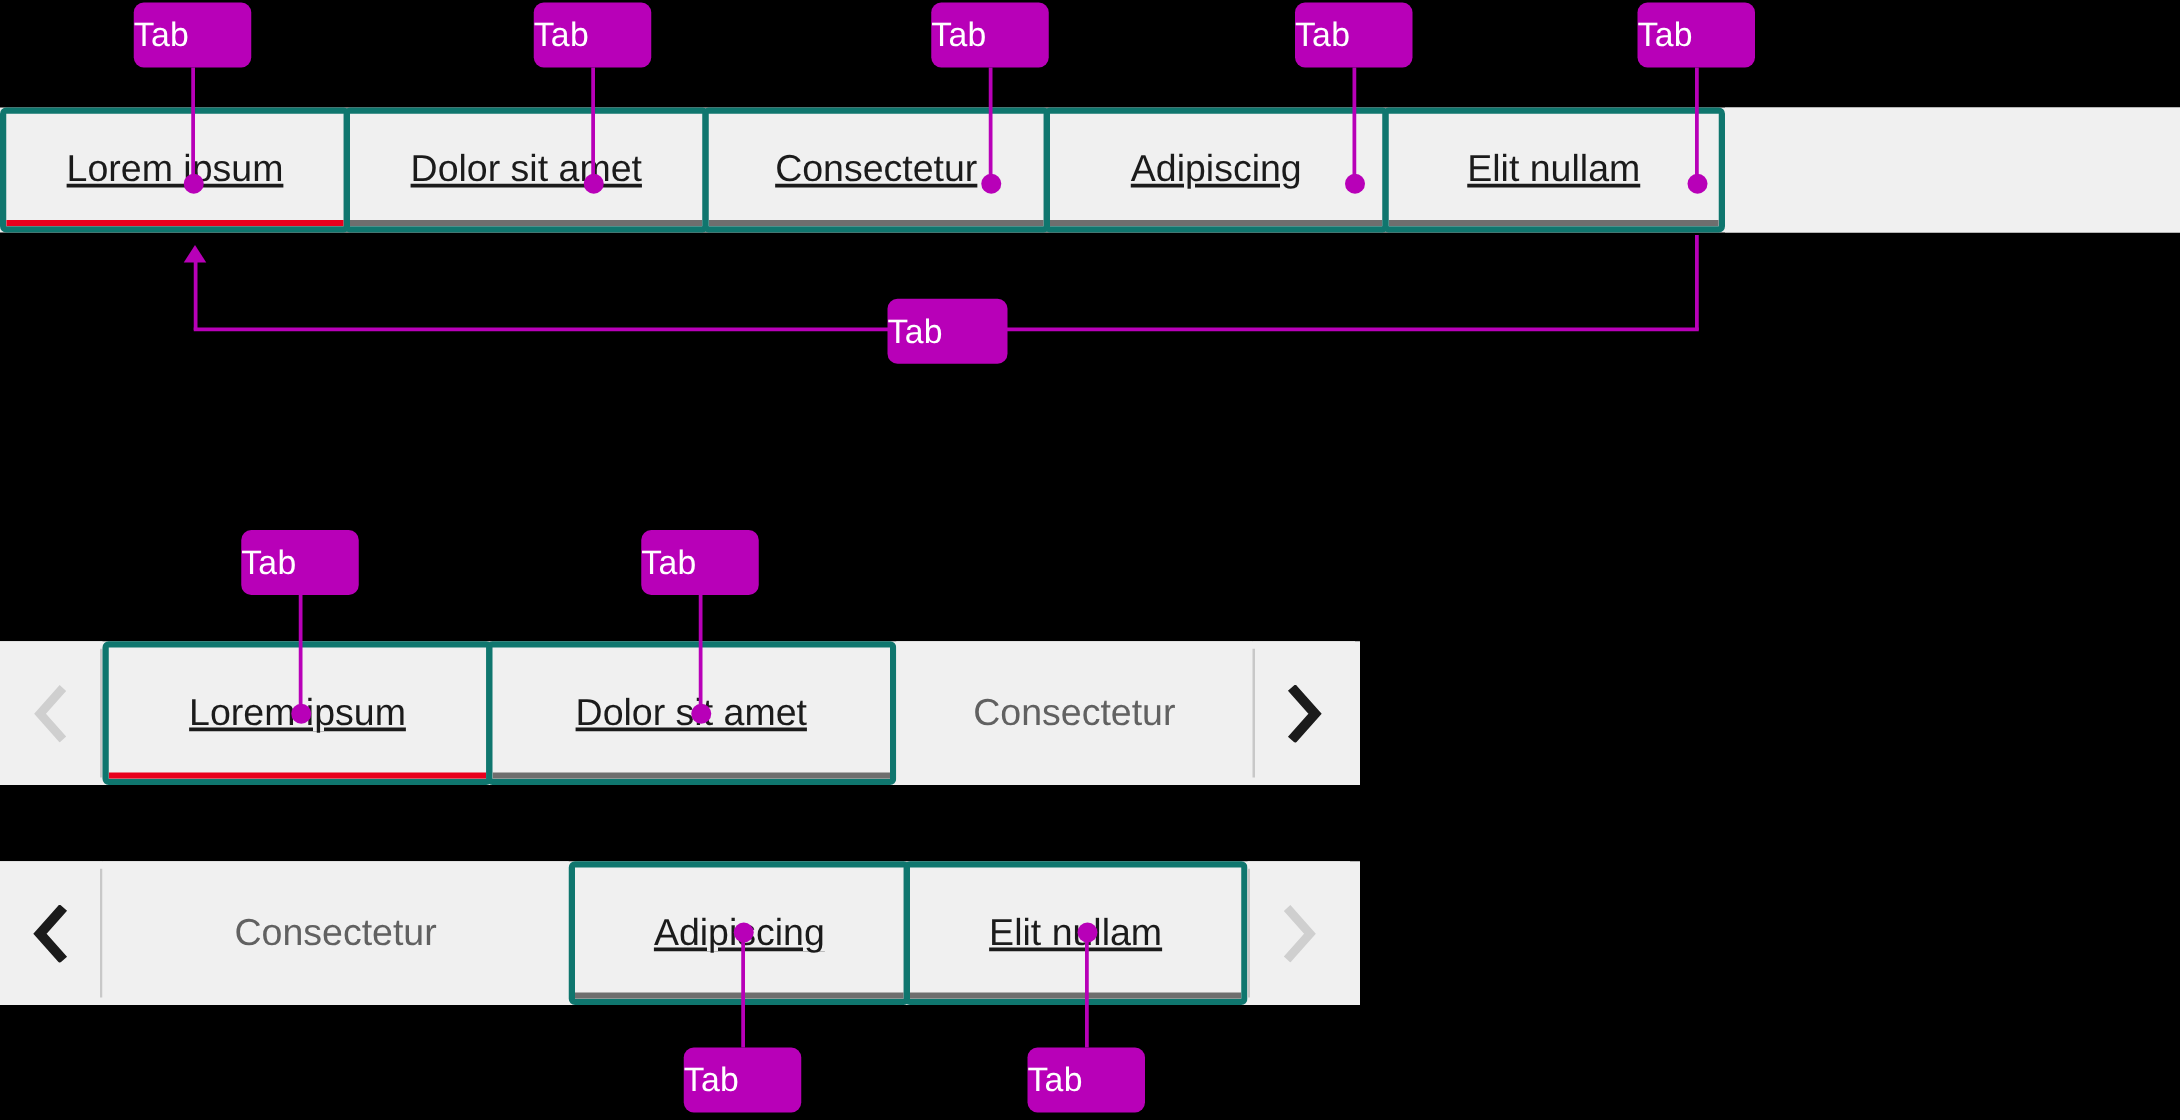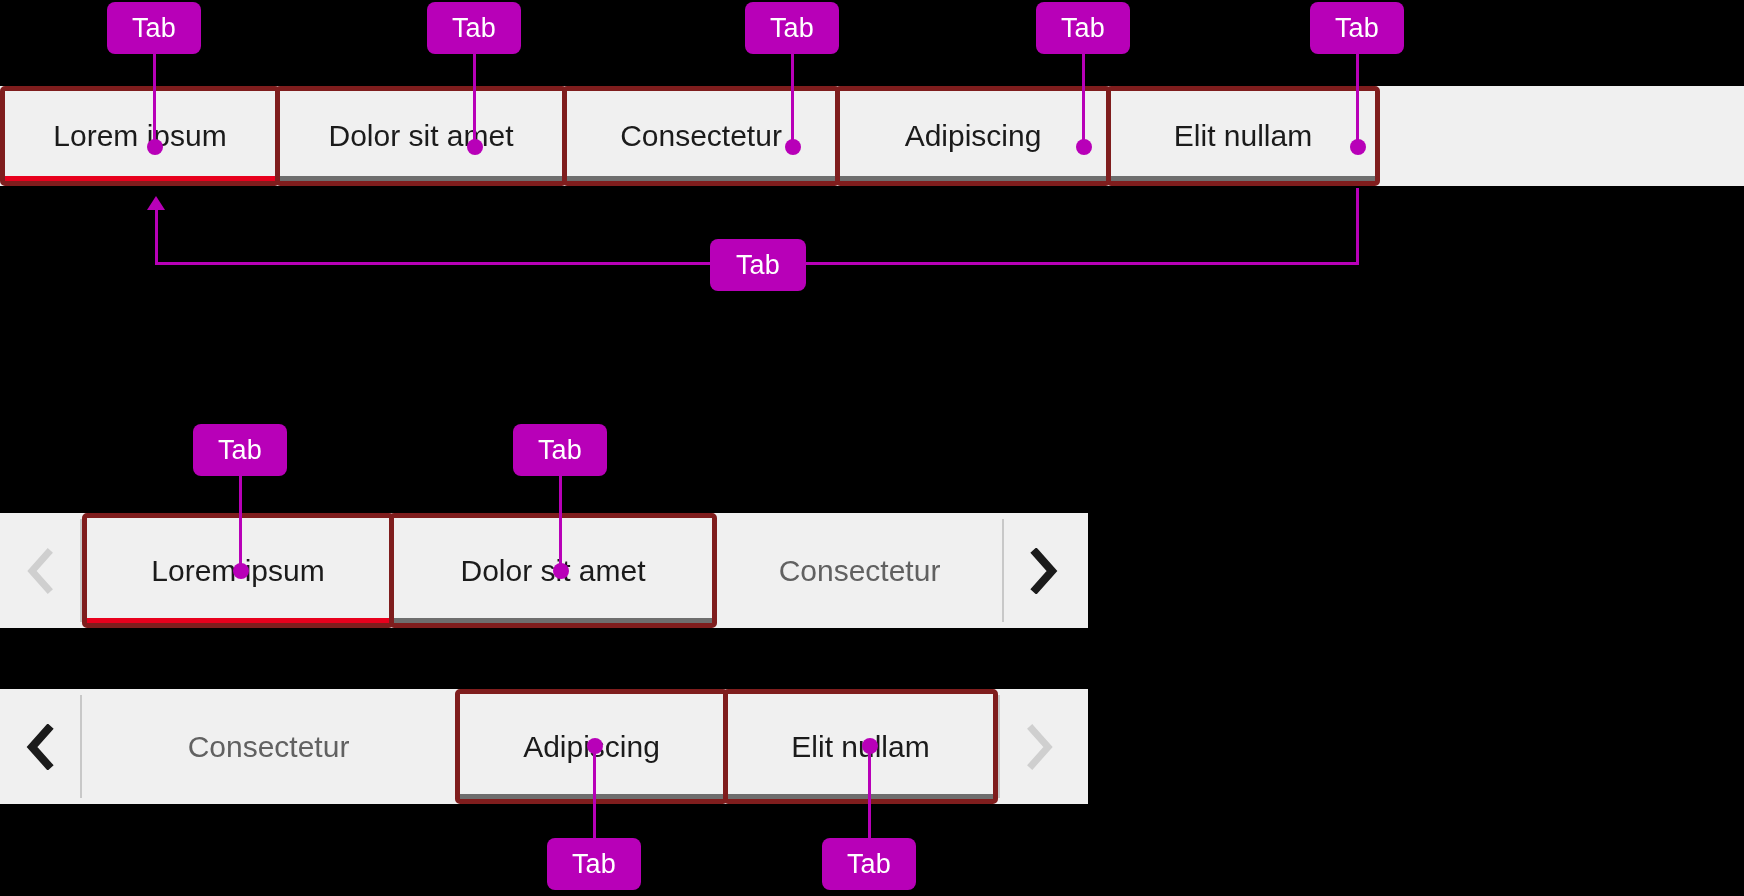--- a/index.html
+++ b/index.html
@@ -18,21 +18,21 @@
   
   .tab-badge {
     position: absolute;
     background: #b800b8;
     color: #ffffff;
     border-radius: 8px;
     font-size: 27px;
     line-height: 1;
     display: flex;
     align-items: center;
-    justify-content: center;
+    justify-content: flex-start;
     letter-spacing: .2px;
     z-index: 40;
   }
   .connector {
     position: absolute;
     background: #b800b8;
     z-index: 30;
   }
   .conn-v { width: 3px; }
   .conn-h { height: 3px; }
@@ -68,22 +68,23 @@
     background: #f0f0f0;
     display: flex;
     align-items: center;
     justify-content: center;
     font-size: 30px;
     color: #1b1b1b;
     white-space: nowrap;
     overflow: hidden;
   }
   .tab.bordered {
-    border: 5px solid #7f1d1d;
+    border: 5px solid #0f766e;
     border-radius: 5px;
+    text-decoration: underline;
   }
   .tab.flat {
     border: none;
   }
   .tab .underline {
     position: absolute;
     left: 0; right: 0; bottom: 0;
     height: 5px;
   }
   .tab .underline.selected { background: #e8001d; }

